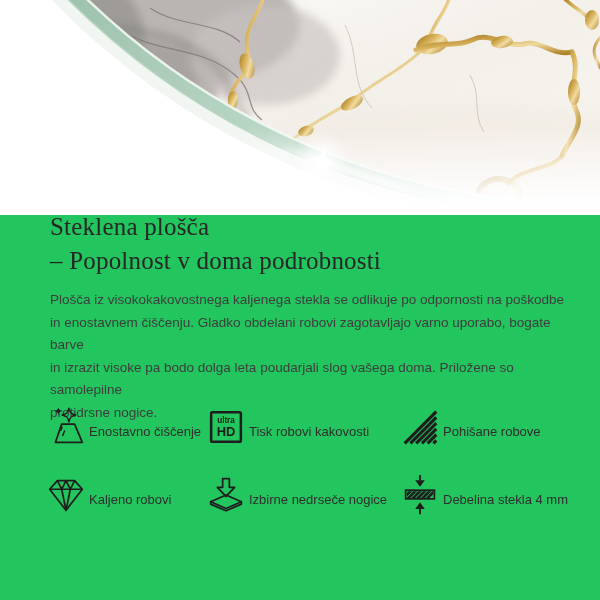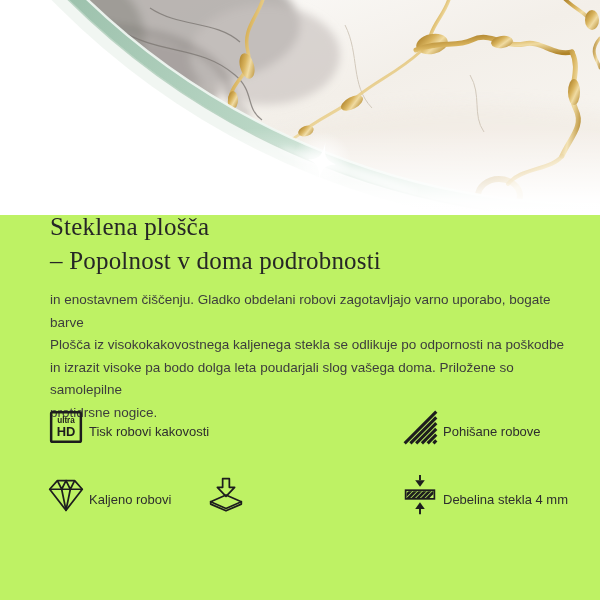--- a/index.html
+++ b/index.html
@@ -1,17 +1,17 @@
 <!DOCTYPE html>
 <html><head>
 <meta charset="utf-8">
 <style>
   html,body{margin:0;padding:0;}
   body{width:600px;height:600px;background:#ffffff;font-family:"Liberation Sans",sans-serif;}
-  .page{position:relative;width:600px;height:600px;overflow:hidden;background:#bef264;}
+  .page{position:relative;width:600px;height:600px;overflow:hidden;background:#22c55e;}
 
   .hero{position:absolute;left:0;top:0;width:600px;height:215px;}
   .hero svg{display:block;}
 
   .headline{position:absolute;left:50px;top:210px;margin:0;
     font-family:"Liberation Serif",serif;font-weight:400;
     font-size:25px;line-height:34px;color:#262626;letter-spacing:.2px;}
   .headline span{display:block;}
 
   .para{position:absolute;left:50px;top:289px;width:520px;
@@ -139,30 +139,42 @@
       </g>
     </svg>
   </div>
 
   <h1 class="headline">
     <span>Steklena plošča</span>
     <span>– Popolnost v doma podrobnosti</span>
   </h1>
 
   <div class="para">
+    <div>Plošča iz visokokakovostnega kaljenega stekla se odlikuje po odpornosti na poškodbe</div>
     <div>in enostavnem čiščenju. Gladko obdelani robovi zagotavljajo varno uporabo, bogate barve</div>
-    <div>Plošča iz visokokakovostnega kaljenega stekla se odlikuje po odpornosti na poškodbe</div>
     <div>in izrazit visoke pa bodo dolga leta poudarjali slog vašega doma. Priložene so samolepilne</div>
     <div>protidrsne nogice.</div>
   </div>
 
   <div class="features">
 
     <div class="frow">
 
+      <div class="fcell side">
+        <span class="fic">
+          <svg viewBox="0 0 48 48" fill="none" stroke="#1d1d1d" stroke-width="1.8" stroke-linejoin="round" stroke-linecap="round">
+            <path d="M13,40 L19.5,21 L33,21 L41,40 Z"></path>
+            <path d="M18.5,27.5 L20,24.2" stroke-width="1.4"></path>
+            <path d="M20.5,33 L22.5,28.2" stroke-width="1.4"></path>
+            <path d="M27,4.5 C27.9,9 29.5,10.6 34,11.5 C29.5,12.4 27.9,14 27,18.5 C26.1,14 24.5,12.4 20,11.5 C24.5,10.6 26.1,9 27,4.5 Z" stroke-width="1.6"></path>
+            <path d="M16,3.5 C16.5,6 17.4,6.9 19.8,7.4 C17.4,7.9 16.5,8.8 16,11.3 C15.5,8.8 14.6,7.9 12.2,7.4 C14.6,6.9 15.5,6 16,3.5 Z" fill="#1d1d1d" stroke="none"></path>
+          </svg>
+        </span>
+        <span class="flabel">Enostavno čiščenje</span>
+      </div>
 
       <div class="fcell mid">
         <span class="fic">
           <svg viewBox="0 0 48 48">
             <rect x="8.5" y="8.5" width="31" height="31" rx="1.5" fill="none" stroke="#1d1d1d" stroke-width="2.6"></rect>
             <text x="24" y="20" text-anchor="middle" font-family="Liberation Sans, sans-serif" font-size="8.5" font-weight="700" fill="#1d1d1d">ultra</text>
             <text x="24" y="33.5" text-anchor="middle" font-family="Liberation Sans, sans-serif" font-size="13.5" font-weight="700" fill="#1d1d1d">HD</text>
           </svg>
         </span>
         <span class="flabel">Tisk robovi kakovosti</span>
@@ -199,20 +211,21 @@
       </div>
 
       <div class="fcell mid">
         <span class="fic">
           <svg viewBox="0 0 48 48" fill="none" stroke="#1d1d1d" stroke-width="1.8" stroke-linejoin="round" stroke-linecap="round">
             <path d="M20.5,7 L27.5,7 L27.5,16 L33,16 L24,25.5 L15,16 L20.5,16 Z"></path>
             <path d="M8,31 L24,24 L40,31 L24,38 Z"></path>
             <path d="M8,31 L8,33.5 L24,40.5 L40,33.5 L40,31"></path>
           </svg>
         </span>
+        <span class="flabel">Izbirne nedrseče nogice</span>
       </div>
 
       <div class="fcell side">
         <span class="fic">
           <svg viewBox="0 0 48 48">
             <defs>
                 <clipPath id="barClip">
                   <rect x="10" y="20" width="28" height="7"></rect>
                 </clipPath>
               </defs>

